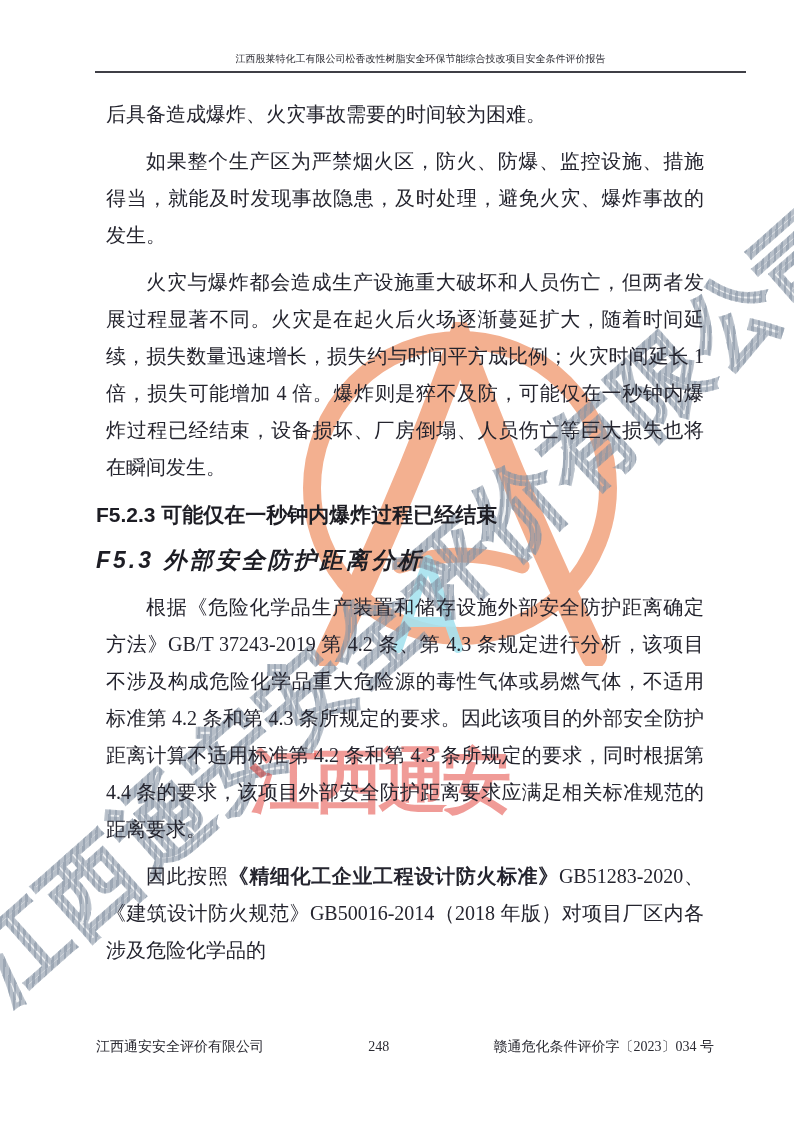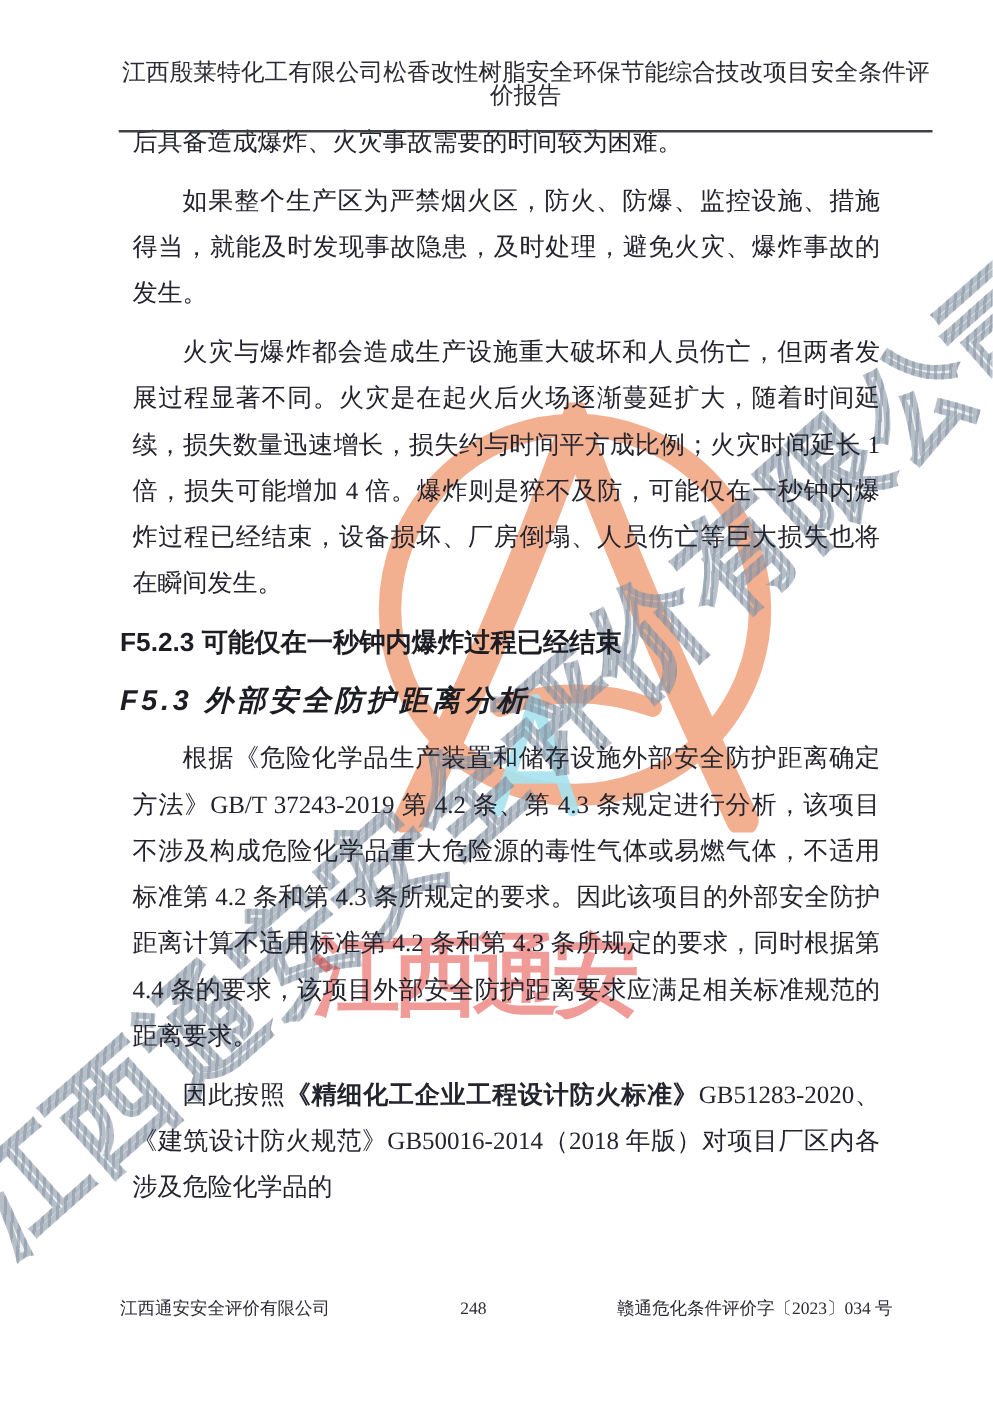--- a/index.html
+++ b/index.html
@@ -6,22 +6,22 @@
   body{
     width:794px;height:1123px;position:relative;overflow:hidden;
     background:#ffffff;
     font-family:"Liberation Serif","DejaVu Serif",serif;
   }
   .page{position:absolute;inset:0;}
 
   
   .hdr{
     position:absolute;left:95px;top:50px;width:651px;
-    text-align:center;font-size:19px;line-height:18px;color:#2b2b33;
-    border-bottom:2px solid #3f3f46;padding-bottom:18px;
+    text-align:center;font-size:10px;line-height:18px;color:#2b2b33;
+    border-bottom:2px solid #3f3f46;padding-bottom:3px;
     z-index:3;
   }
 
   
   .wm-layer{position:absolute;inset:0;z-index:1;pointer-events:none;}
 
   .wm-diagonal{
     position:absolute;left:-14px;top:918px;
     transform:rotate(-41.5deg);transform-origin:0 50%;
     white-space:nowrap;

